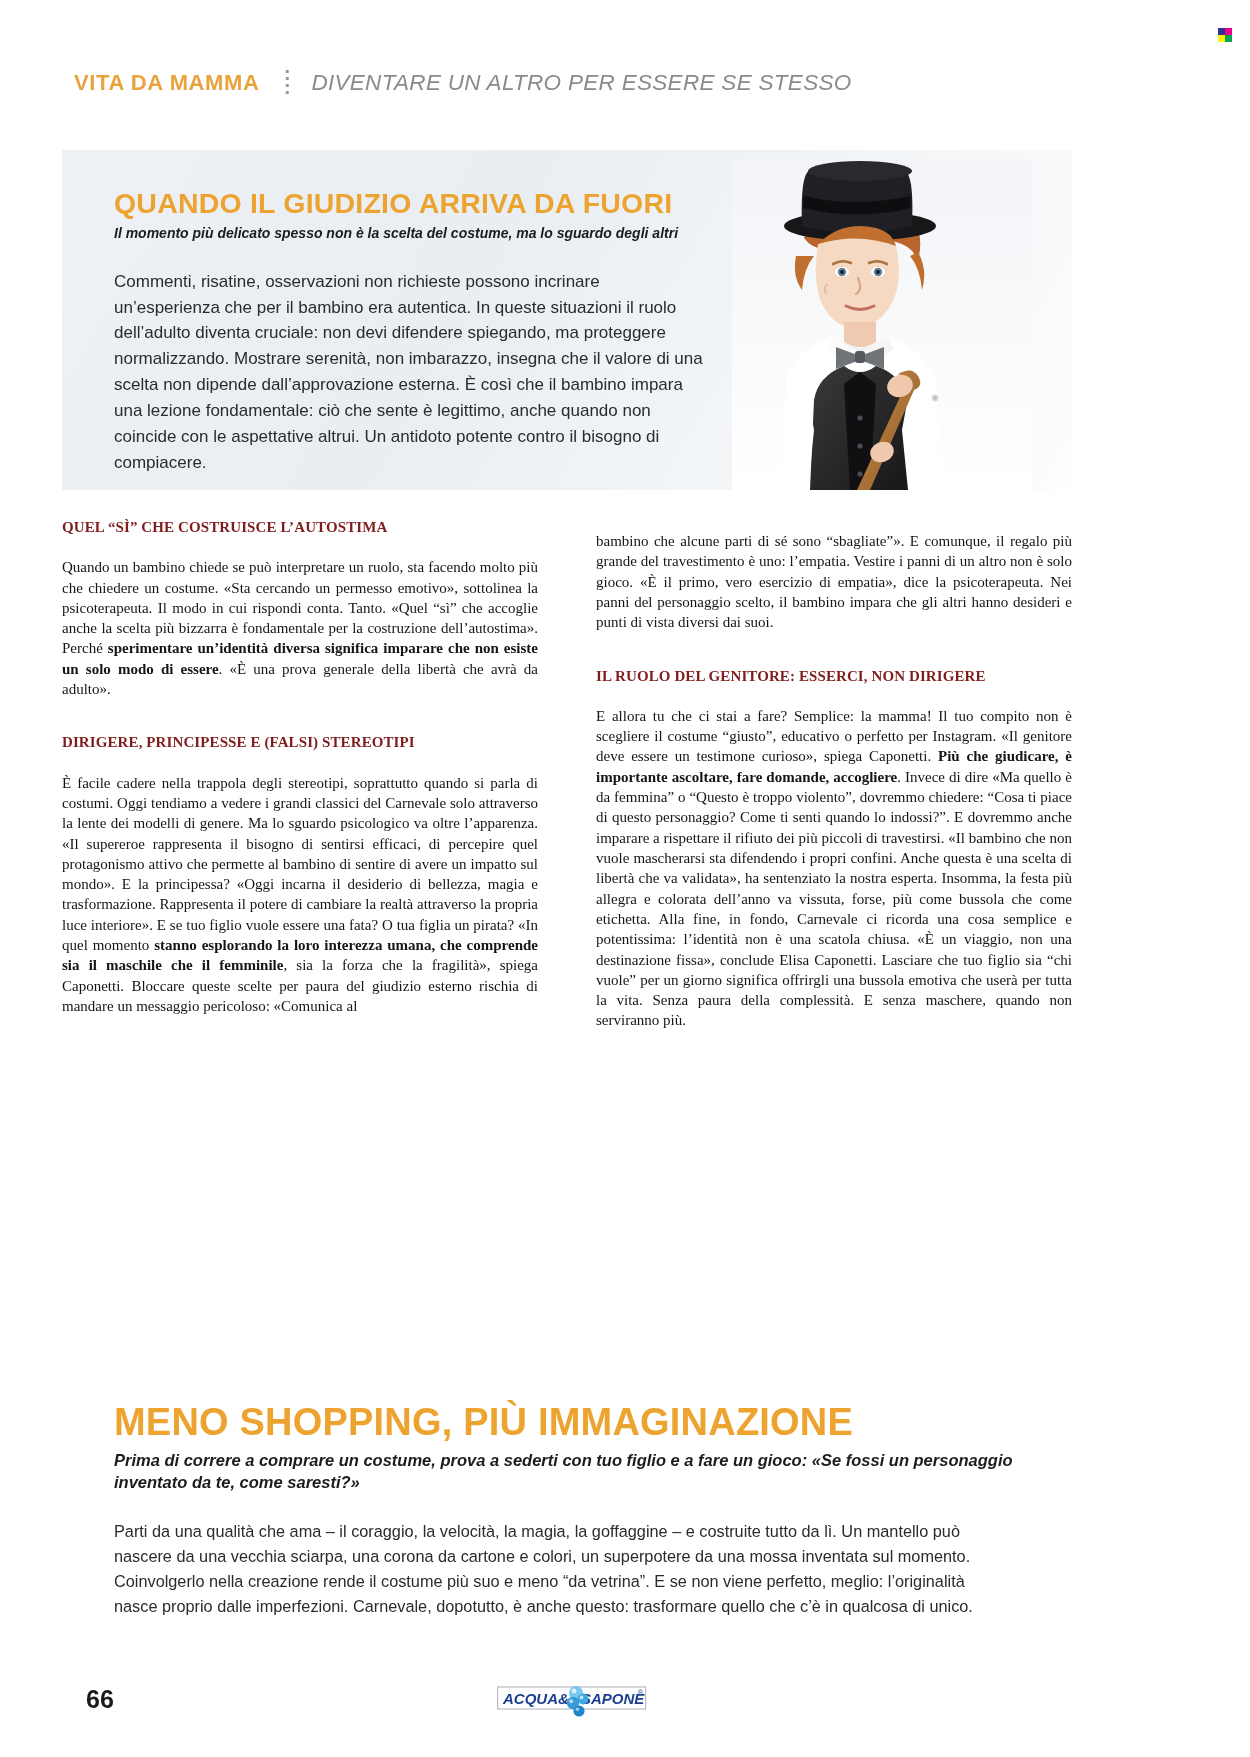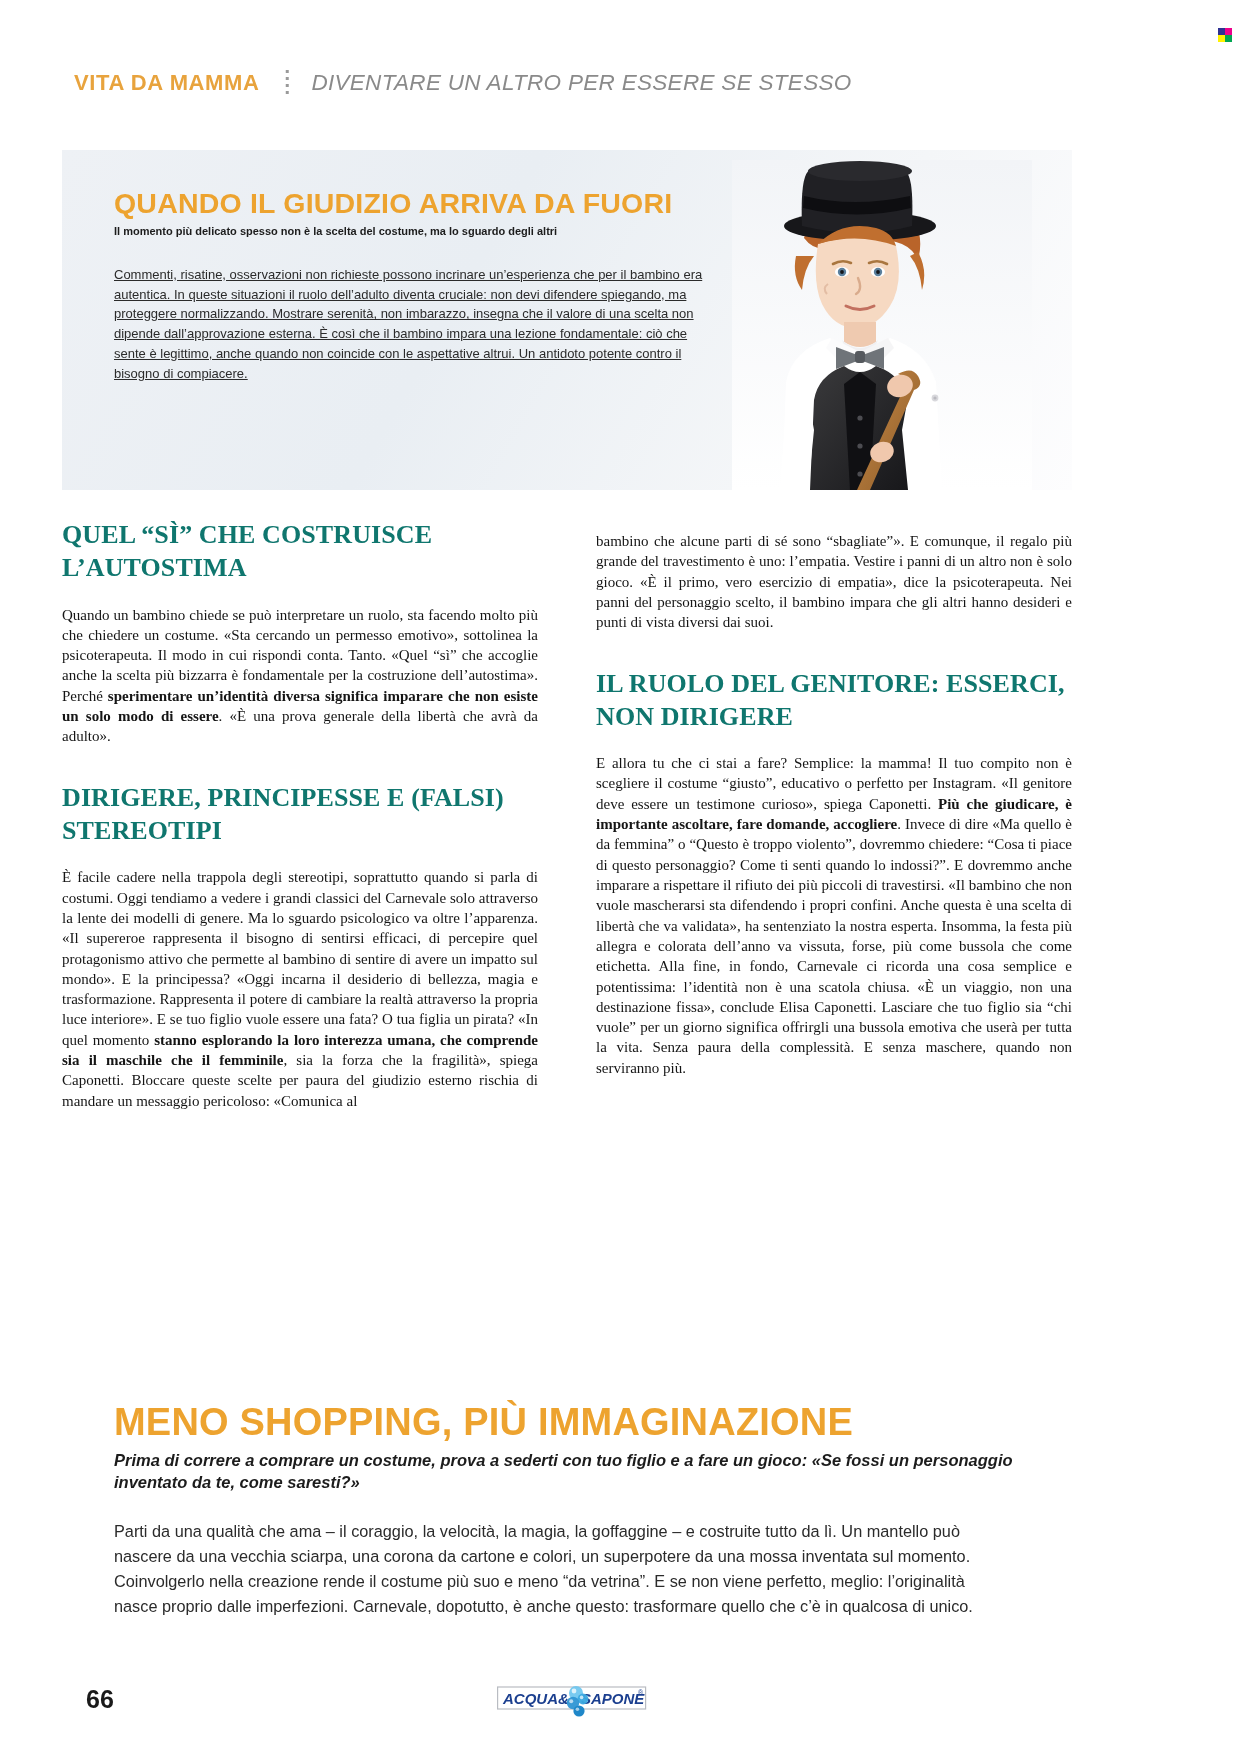--- a/index.html
+++ b/index.html
@@ -99,35 +99,35 @@
     font-family: "Liberation Sans", sans-serif;
     font-weight: 700;
     font-size: 28.5px;
     color: #eda32f;
     letter-spacing: 0.2px;
     margin: 0 0 4px 0;
     line-height: 1.2;
   }
   .panel-sub {
     font-family: "Liberation Sans", sans-serif;
-    font-weight: 700;
-    font-size: 11px;
+    font-style: italic;
+    font-weight: 700;
+    font-size: 14px;
     line-height: 1.33;
     color: #1c1c1c;
     margin: 0 0 26px 0;
     max-width: 592px;
   }
   .panel-body {
     font-family: "Liberation Sans", sans-serif;
-    font-size: 13px;
+    font-size: 17px;
     line-height: 1.52;
     color: #2b2b2b;
     margin: 0;
     max-width: 596px;
-    text-decoration: underline;
   }
 
   
   .photo {
     position: absolute;
     right: 40px;
     bottom: 0;
     width: 300px;
     height: 330px;
     overflow: hidden;
@@ -141,25 +141,25 @@
     top: 518px;
     width: 1010px;
     display: flex;
     gap: 58px;
   }
   .col { width: 476px; }
 
   .sec-head {
     font-family: "Liberation Serif", serif;
     font-weight: 700;
-    font-size: 26px;
+    font-size: 15px;
     line-height: 1.28;
     letter-spacing: 0.1px;
     margin: 0 0 20px 0;
-    color: #0f766e;
+    color: #7f1d1d;
   }
   .sec-head.spaced { margin-top: 34px; }
 
   p.body {
     font-family: "Liberation Serif", serif;
     font-size: 15px;
     line-height: 1.355;
     text-align: justify;
     margin: 13px 0 18px 0;
     color: #151515;

